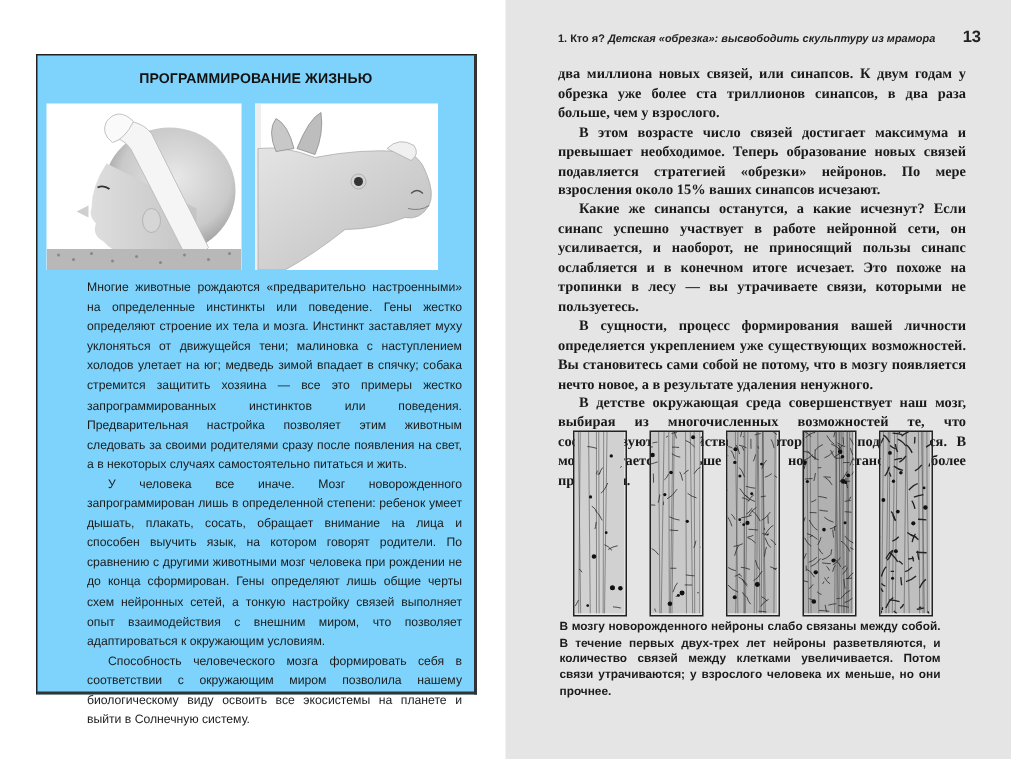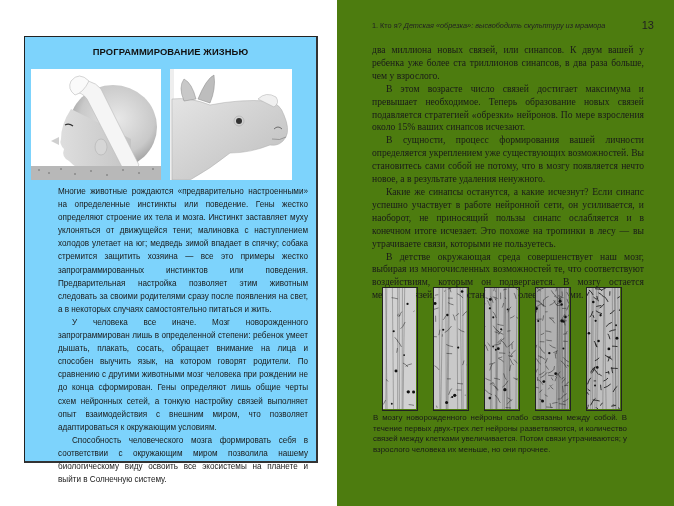--- a/index.html
+++ b/index.html
@@ -1,18 +1,18 @@
 <!DOCTYPE html>
 <html><head>
 <meta charset="utf-8">
 <style>
   html,body{margin:0;padding:0;background:#fff;}
   body{width:674px;height:506px;position:relative;overflow:hidden;font-family:"Liberation Sans",sans-serif;color:#1a1a1a;}
   .page-left{position:absolute;left:0;top:0;width:337px;height:506px;background:#fff;}
-  .page-right{position:absolute;left:337px;top:0;width:337px;height:506px;background:#4d7c0f;}
+  .page-right{position:absolute;left:337px;top:0;width:337px;height:506px;background:#e5e5e5;font-weight:bold;}
   .sidebar-box{position:absolute;left:24px;top:36px;width:294px;height:427px;border:1.5px solid #222;border-right:2px solid #333;border-bottom:2.5px solid #333;box-sizing:border-box;background:#7dd3fc;}
   .box-title{position:absolute;left:0;right:0;top:9px;text-align:center;font-size:9.4px;font-weight:bold;letter-spacing:0.1px;color:#111;}
   .photo{position:absolute;top:32px;height:111px;overflow:hidden;background:#fff;}
   .photo-baby{left:6px;width:130px;}
   .photo-rhino{left:145px;width:122px;}
   .box-text{position:absolute;left:9px;right:8px;top:148px;font-size:8.15px;line-height:13.1px;text-align:justify;color:#1a1a1a;margin-left:24px;}
   .box-text p{margin:0;text-indent:0;}
   .box-text p.indent{text-indent:14px;}
   .running-head{position:absolute;left:35px;top:21px;font-size:7.3px;color:#222;}
   .running-head .chap{font-style:normal;}
@@ -96,24 +96,24 @@
 </div>
 
 <div class="page-right">
   <div class="running-head">
     <span class="chap">1. Кто я?</span>
     <span class="title">Детская «обрезка»: высвободить скульптуру из мрамора</span>
   </div>
   <div class="page-num">13</div>
 
   <div class="body-text">
-    <p>два миллиона новых связей, или синапсов. К двум вашей у ребенка уже более ста триллионов синапсов, в два раза больше, чем у взрослого.</p>
+    <p>два миллиона новых связей, или синапсов. К двум годам у обрезка уже более ста триллионов синапсов, в два раза больше, чем у взрослого.</p>
     <p class="indent">В этом возрасте число связей достигает максимума и превышает необходимое. Теперь образование новых связей подавляется стратегией «обрезки» нейронов. По мере взросления около 15% ваших синапсов исчезают.</p>
+    <p class="indent">Какие же синапсы останутся, а какие исчезнут? Если синапс успешно участвует в работе нейронной сети, он усиливается, и наоборот, не приносящий пользы синапс ослабляется и в конечном итоге исчезает. Это похоже на тропинки в лесу — вы утрачиваете связи, которыми не пользуетесь.</p>
     <p class="indent">В сущности, процесс формирования вашей личности определяется укреплением уже существующих возможностей. Вы становитесь сами собой не потому, что в мозгу появляется нечто новое, а в результате удаления ненужного.</p>
-    <p class="indent">Какие же синапсы останутся, а какие исчезнут? Если синапс успешно участвует в работе нейронной сети, он усиливается, и наоборот, не приносящий пользы синапс ослабляется и в конечном итоге исчезает. Это похоже на тропинки в лесу — вы утрачиваете связи, которыми не пользуетесь.</p>
     <p class="indent">В детстве окружающая среда совершенствует наш мозг, выбирая из многочисленных возможностей те, что соответствуют воздействиям, которым он подвергается. В мозгу остается меньше связей, но они становятся более прочными.</p>
   </div>
 
   <div class="figure">
     <div class="panel" style="left:0px"><svg width="33" height="121">
           <rect x="0" y="0" width="33" height="121" fill="rgb(209,209,209)"></rect>
           <line x1="16.183693415637862" y1="0" x2="16.426851851851854" y2="121" stroke="#555" stroke-width="0.4"></line>
           <line x1="3.8106738683127572" y1="0" x2="2.7865826474622772" y2="121" stroke="#555" stroke-width="0.4"></line>
           <line x1="14.625925925925925" y1="0" x2="14.651457475994512" y2="121" stroke="#555" stroke-width="0.4"></line>
           <line x1="2.592412551440329" y1="0" x2="4.107896090534979" y2="121" stroke="#555" stroke-width="0.4"></line>

